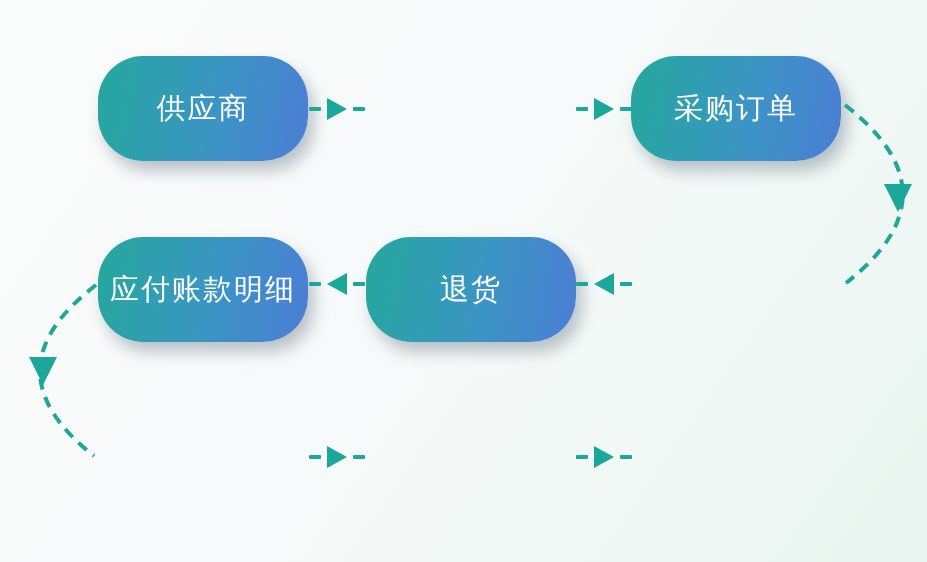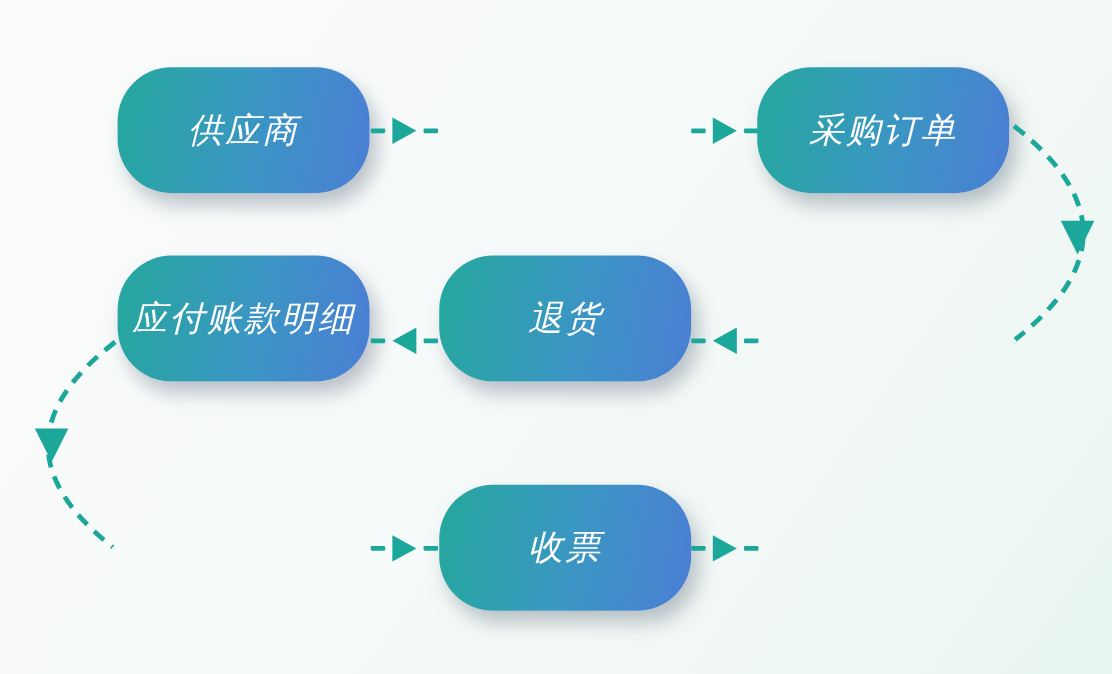--- a/index.html
+++ b/index.html
@@ -3,33 +3,32 @@
 <meta charset="utf-8">
 <style>
   html,body{margin:0;padding:0;}
   body{
     font-family:"Liberation Sans","DejaVu Sans",sans-serif;
     width:927px;height:562px;overflow:hidden;
   }
   .canvas{
     position:relative;width:927px;height:562px;
     background:linear-gradient(125deg,#fbfcfc 0%,#f7fafa 45%,#eef7f3 85%,#e7f4ef 100%);
-    font-style:italic;
   }
   .node{
     position:absolute;width:210px;height:105px;
     border-radius:45px;
     background:linear-gradient(100deg,#25a89d 0%,#3b95c4 55%,#4b7ed4 100%);
     box-shadow:6px 10px 16px rgba(100,115,128,.42);
     display:flex;align-items:center;justify-content:center;
     color:#ffffff;font-size:29px;font-weight:500;letter-spacing:2px;
     white-space:nowrap;
   }
   
-  .r1{top:56px;}  .r2{top:213px;text-align:center;}  .r3{top:404px;}
+  .r1{top:56px;}  .r2{top:237px;text-align:center;}  .r3{top:404px;}
   .c1{left:98px;} .c2{left:366px;} .c3{left:631px;}
 
   .hconn{
     position:absolute;width:56px;height:24px;
     display:flex;align-items:center;justify-content:space-between;
   }
   .dash{width:12px;height:4px;background:#1ca79b;border-radius:1px;}
   .tri-right{width:0;height:0;border-top:11px solid transparent;
     border-bottom:11px solid transparent;border-left:20px solid #1ca79b;}
   .tri-left{width:0;height:0;border-top:11px solid transparent;
@@ -43,21 +42,20 @@
 <body>
 
 <div class="canvas">
 
   <div class="node r1 c1">供应商</div>
   <div class="node r1 c3">采购订单</div>
 
   <div class="node r2 c1">应付账款明细</div>
   <div class="node r2 c2">退货</div>
 
-  <div class="node r3 c2">收票</div>
 
   <div class="hconn" style="left:309px;top:97px;">
     <span class="dash"></span>
     <span class="tri-right"></span>
     <span class="dash"></span>
   </div>
   <div class="hconn" style="left:576px;top:97px;">
     <span class="dash"></span>
     <span class="tri-right"></span>
     <span class="dash"></span>

